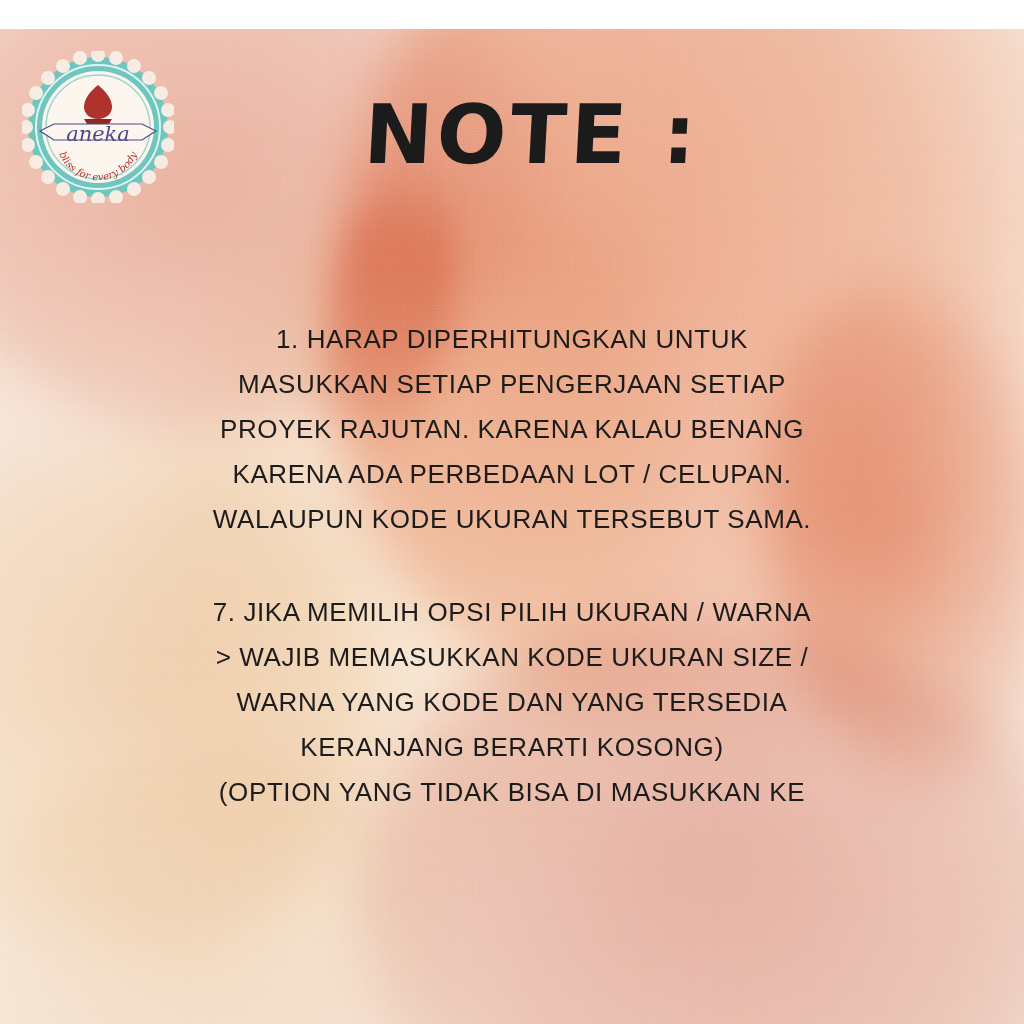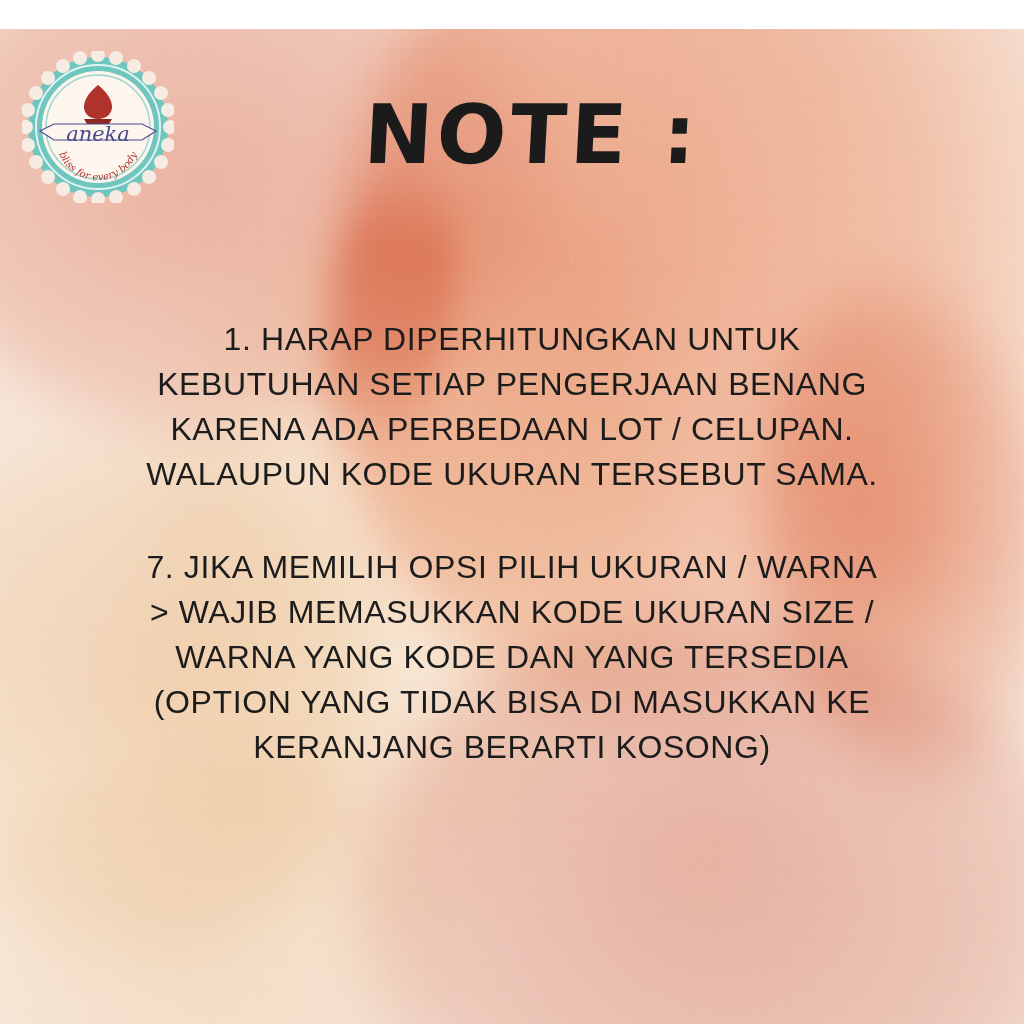--- a/index.html
+++ b/index.html
@@ -116,21 +116,21 @@
   
   .body-wrap {
     position: absolute;
     left: 90px;
     right: 90px;
     top: 288px;
     text-align: center;
     color: #1c1c1c;
   }
   .para {
-    font-size: 32px;
+    font-size: 26px;
     line-height: 45px;
     letter-spacing: 0.6px;
     font-weight: 500;
   }
   .para.first { margin-bottom: 48px; }
   .para .line { display: block; white-space: nowrap; }
 </style>
 </head>
 <body>
 
@@ -200,27 +200,28 @@
       </g>
     </svg>
   </div>
 
   <div class="title">NOTE :</div>
 
   <div class="body-wrap">
 
     <div class="para first">
       <span class="line">1. HARAP DIPERHITUNGKAN UNTUK</span>
-      <span class="line">KEBUTUHAN SETIAP PENGERJAAN BENANG</span>
+      <span class="line">MASUKKAN SETIAP PENGERJAAN SETIAP</span>
+      <span class="line">PROYEK RAJUTAN. KARENA KALAU BENANG</span>
       <span class="line">KARENA ADA PERBEDAAN LOT / CELUPAN.</span>
       <span class="line">WALAUPUN KODE UKURAN TERSEBUT SAMA.</span>
     </div>
 
     <div class="para">
       <span class="line">7. JIKA MEMILIH OPSI PILIH UKURAN / WARNA</span>
       <span class="line">&gt; WAJIB MEMASUKKAN KODE UKURAN SIZE /</span>
       <span class="line">WARNA YANG KODE DAN YANG TERSEDIA</span>
+      <span class="line">KERANJANG BERARTI KOSONG)</span>
       <span class="line">(OPTION YANG TIDAK BISA DI MASUKKAN KE</span>
-      <span class="line">KERANJANG BERARTI KOSONG)</span>
     </div>
 
   </div>
 </div>
 
 </body></html>

